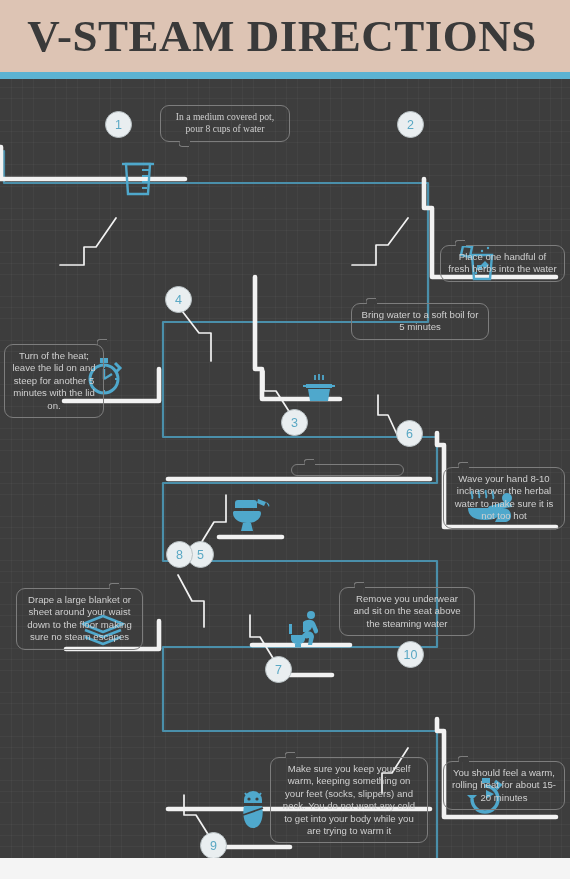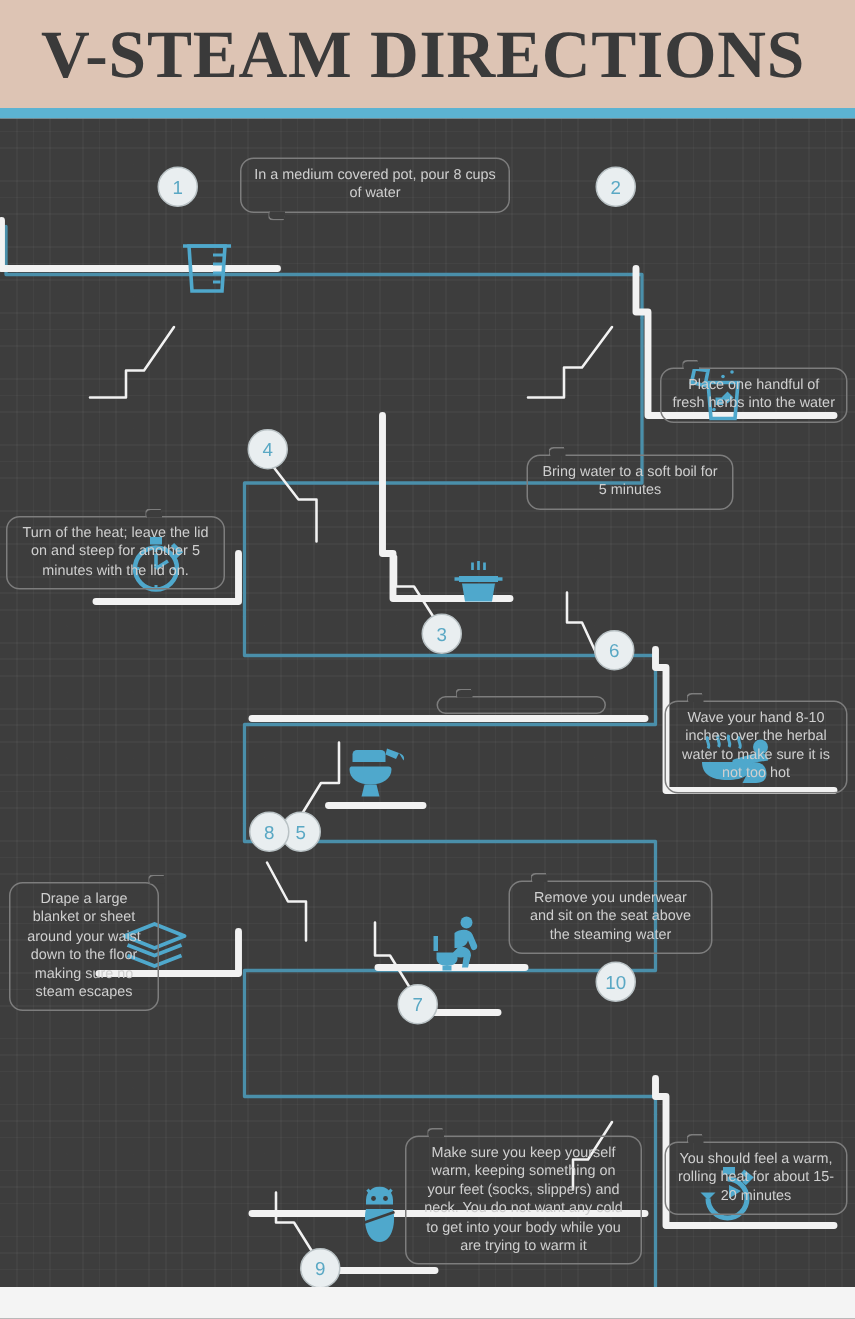--- a/index.html
+++ b/index.html
@@ -272,55 +272,55 @@
     <div class="num" style="left:397px;top:32px;">2</div>
     <div class="num" style="left:281px;top:330px;">3</div>
     <div class="num" style="left:165px;top:207px;">4</div>
     <div class="num" style="left:187px;top:462px;">5</div>
     <div class="num" style="left:396px;top:341px;">6</div>
     <div class="num" style="left:265px;top:577px;">7</div>
     <div class="num" style="left:166px;top:462px;">8</div>
     <div class="num" style="left:200px;top:753px;">9</div>
     <div class="num" style="left:397px;top:562px;">10</div>
 
-    <div class="bubble" style="left:160px;top:26px;width:180px;">
+    <div class="bubble" style="left:160px;top:26px;width:130px;font-family:Liberation Serif, serif;">
       <span>In a medium covered pot, pour 8 cups of water</span>
       <span class="tail tail-down" style="left:18px;"></span>
     </div>
 
     <div class="bubble" style="left:440px;top:166px;width:125px;">
       <span>Place one handful of fresh herbs into the water</span>
       <span class="tail tail-up" style="left:14px;"></span>
     </div>
 
     <div class="bubble" style="left:351px;top:224px;width:138px;">
       <span>Bring water to a soft boil for 5 minutes</span>
       <span class="tail tail-up" style="left:14px;"></span>
     </div>
 
-    <div class="bubble" style="left:4px;top:265px;width:146px;">
+    <div class="bubble" style="left:4px;top:265px;width:100px;">
       <span>Turn of the heat; leave the lid on and steep for another 5 minutes with the lid on.</span>
       <span class="tail tail-up" style="left:92px;"></span>
     </div>
 
     <div class="bubble" style="left:291px;top:385px;width:113px;">
       <span class="tail tail-up" style="left:12px;"></span>
     </div>
 
     <div class="bubble" style="left:443px;top:388px;width:122px;">
       <span>Wave your hand 8-10 inches over the herbal water to make sure it is not too hot</span>
       <span class="tail tail-up" style="left:14px;"></span>
     </div>
 
     <div class="bubble" style="left:339px;top:508px;width:136px;">
       <span>Remove you underwear and sit on the seat above the steaming water</span>
       <span class="tail tail-up" style="left:14px;"></span>
     </div>
 
-    <div class="bubble" style="left:6px;top:509px;width:100px;">
+    <div class="bubble" style="left:16px;top:509px;width:127px;">
       <span>Drape a large blanket or sheet around your waist down to the floor making sure no steam escapes</span>
       <span class="tail tail-up" style="left:92px;"></span>
     </div>
 
     <div class="bubble" style="left:270px;top:678px;width:158px;">
       <span>Make sure you keep yourself warm, keeping something on your feet (socks, slippers) and neck. You do not want any cold to get into your body while you are trying to warm it</span>
       <span class="tail tail-up" style="left:14px;"></span>
     </div>
 
     <div class="bubble" style="left:443px;top:682px;width:122px;">

